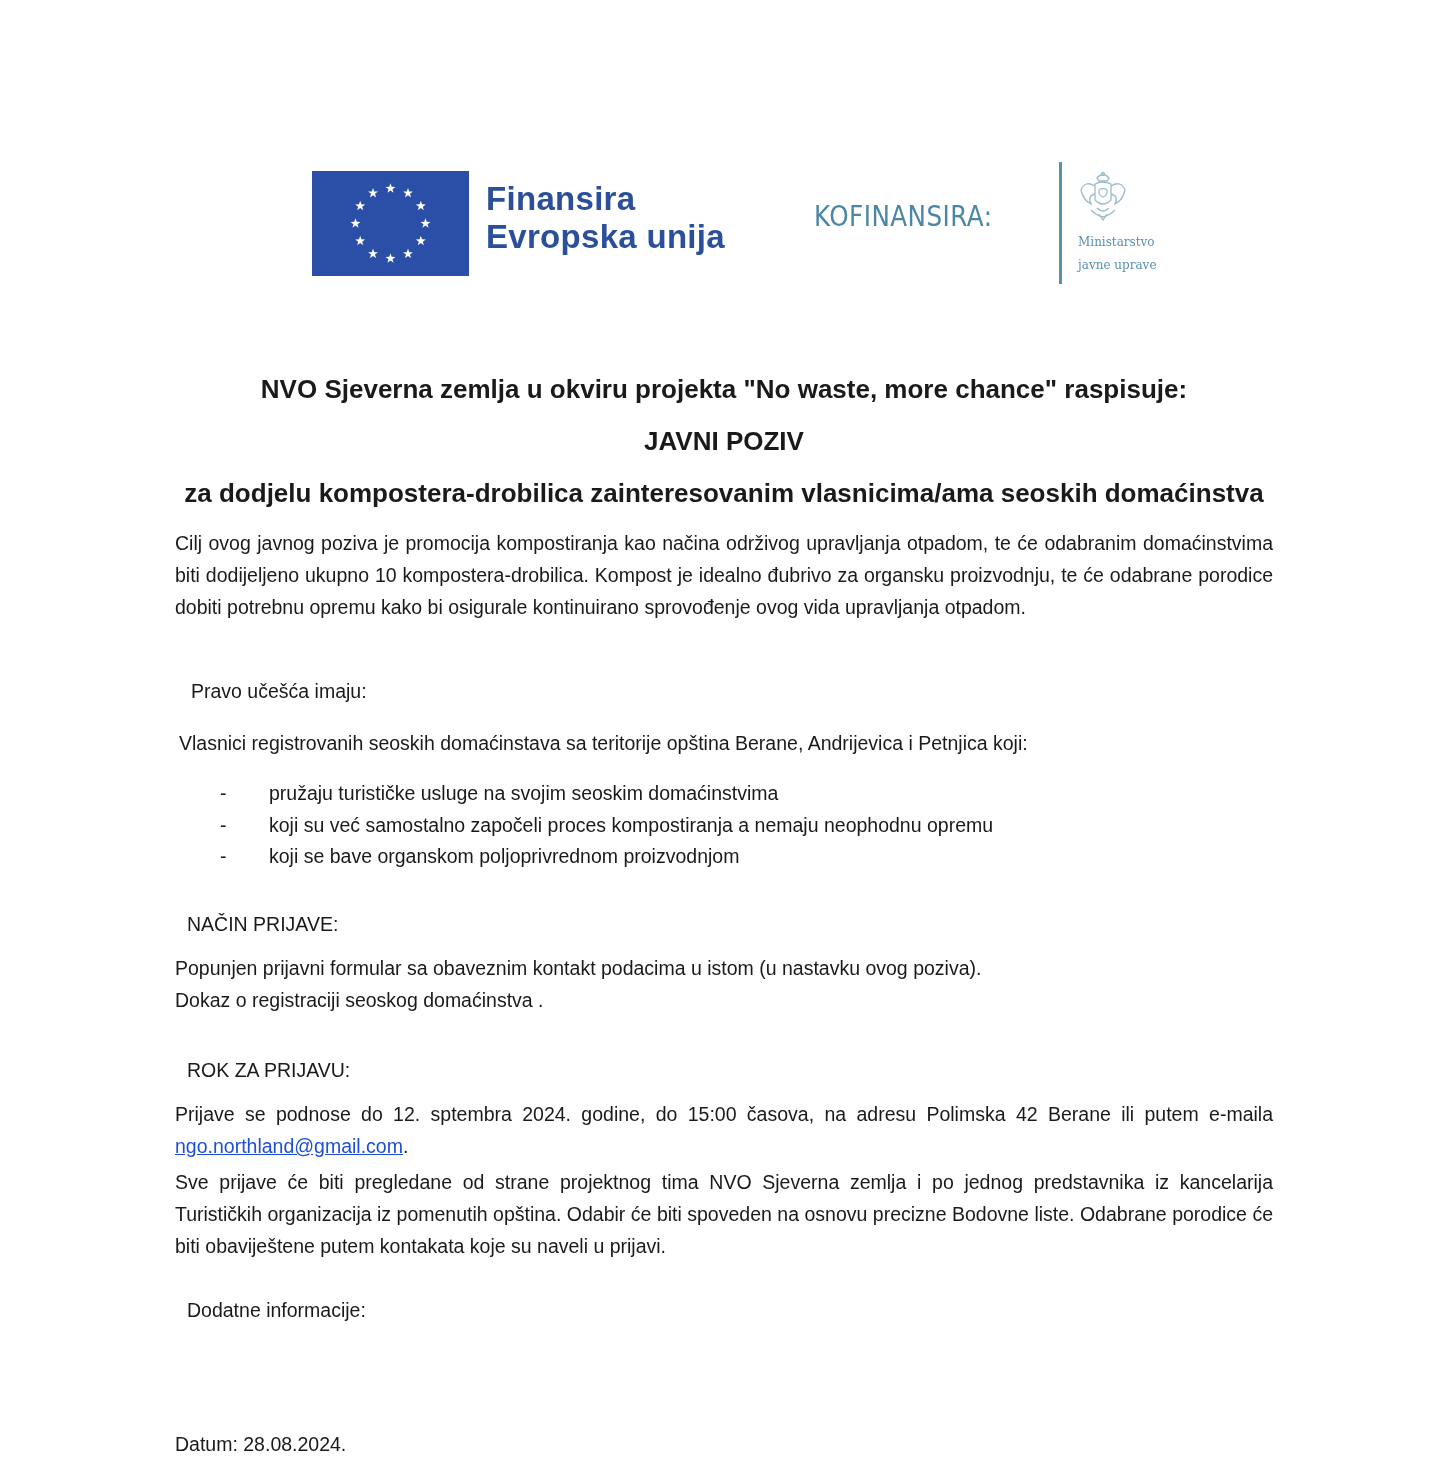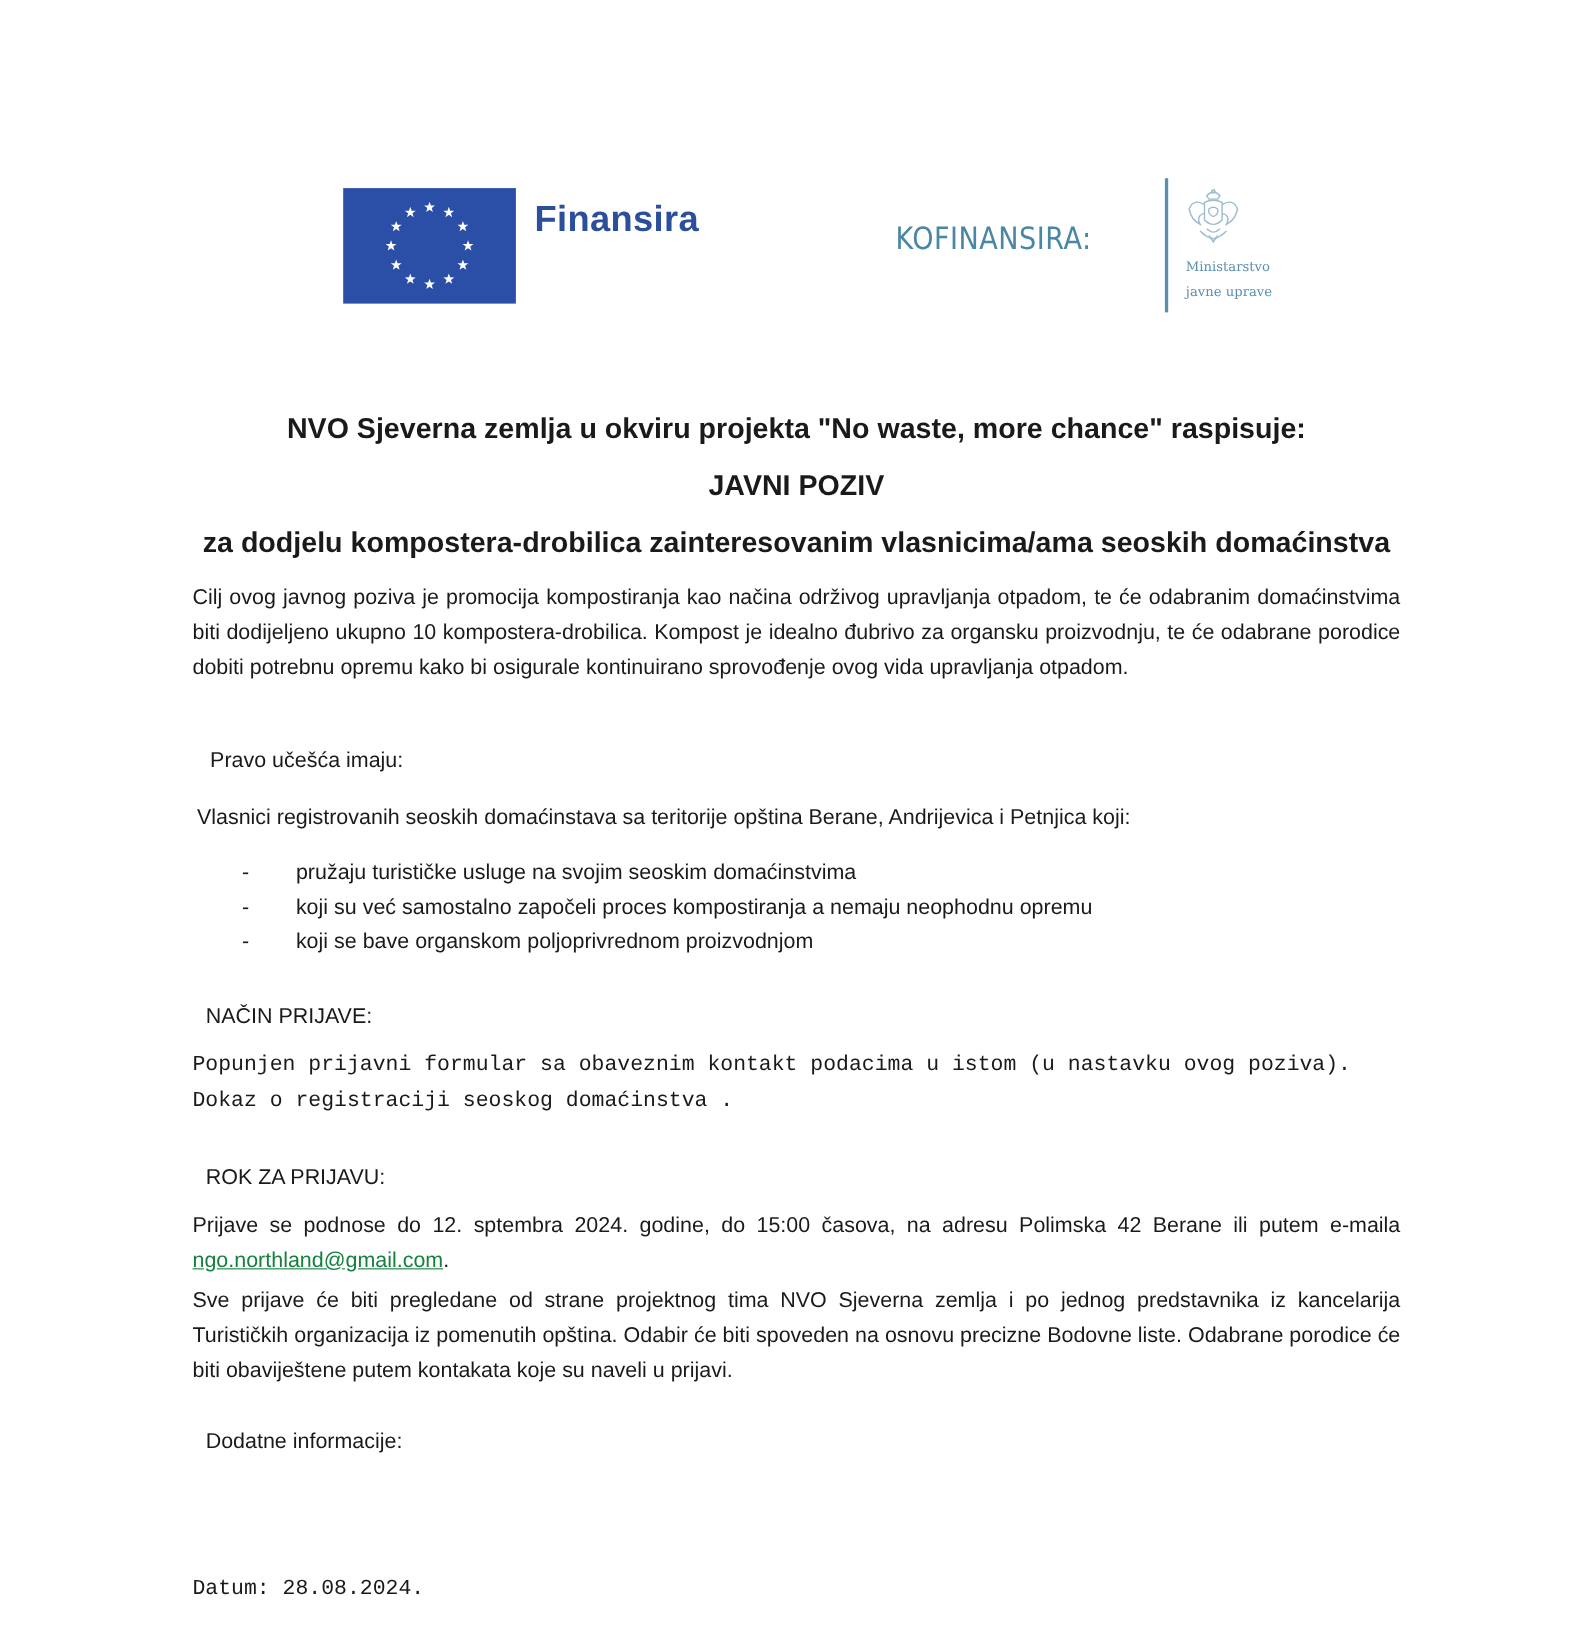--- a/index.html
+++ b/index.html
@@ -129,23 +129,23 @@
     .sec-title {
       font-weight: normal;
       margin: 12px;
     }
     .block { position: absolute; left: 0; width: 100%; }
     .b-nacin { top: 526px; }
     .b-rok { top: 672px; }
     .b-sve { top: 796px; }
     .b-dod { top: 912px; }
     .b-datum { top: 1058px; }
-    .line { display: block; margin: 0; font-family: Liberation Mono, monospace; }
+    .line { display: block; margin: 0; }
     .email-link {
-      color: #15803d;
+      color: #1d4ed8;
     }
   </style>
 </head>
 <body>
 
 <div class="logos">
   <div class="eu-flag">
     <svg viewBox="0 0 157 105" xmlns="http://www.w3.org/2000/svg">
       <g fill="#ffffff" id="stars">
           <polygon points="78.50,12.30 79.72,15.82 83.45,15.89 80.48,18.14 81.56,21.71 78.50,19.58 75.44,21.71 76.52,18.14 73.55,15.89 77.28,15.82"></polygon>
@@ -158,20 +158,21 @@
           <polygon points="61.00,77.61 62.22,81.13 65.95,81.20 62.98,83.45 64.06,87.02 61.00,84.89 57.94,87.02 59.02,83.45 56.05,81.20 59.78,81.13"></polygon>
           <polygon points="48.19,64.80 49.41,68.32 53.13,68.39 50.17,70.64 51.25,74.21 48.19,72.08 45.13,74.21 46.21,70.64 43.24,68.39 46.97,68.32"></polygon>
           <polygon points="43.50,47.30 44.72,50.82 48.45,50.89 45.48,53.14 46.56,56.71 43.50,54.58 40.44,56.71 41.52,53.14 38.55,50.89 42.28,50.82"></polygon>
           <polygon points="48.19,29.80 49.41,33.32 53.13,33.39 50.17,35.64 51.25,39.21 48.19,37.08 45.13,39.21 46.21,35.64 43.24,33.39 46.97,33.32"></polygon>
           <polygon points="61.00,16.99 62.22,20.51 65.95,20.58 62.98,22.83 64.06,26.40 61.00,24.27 57.94,26.40 59.02,22.83 56.05,20.58 59.78,20.51"></polygon>
         </g>
     </svg>
   </div>
   <div class="eu-text">
     <div>Finansira</div>
+    <div>Evropska unija</div>
   </div>
 
   <div class="kofin">KOFINANSIRA:</div>
 
   <div class="min-divider"></div>
   <div class="crest">
     <svg viewBox="0 0 52 56" width="52" height="56" xmlns="http://www.w3.org/2000/svg" fill="none" stroke="#9dbccd" stroke-width="1.3">
       <path d="M20 8 Q26 1 32 8 L30 11 L22 11 Z"></path>
       <circle cx="26" cy="4" r="1.5"></circle>
       <path d="M18 14 Q26 10 34 14 L34 30 Q26 38 18 30 Z"></path>

